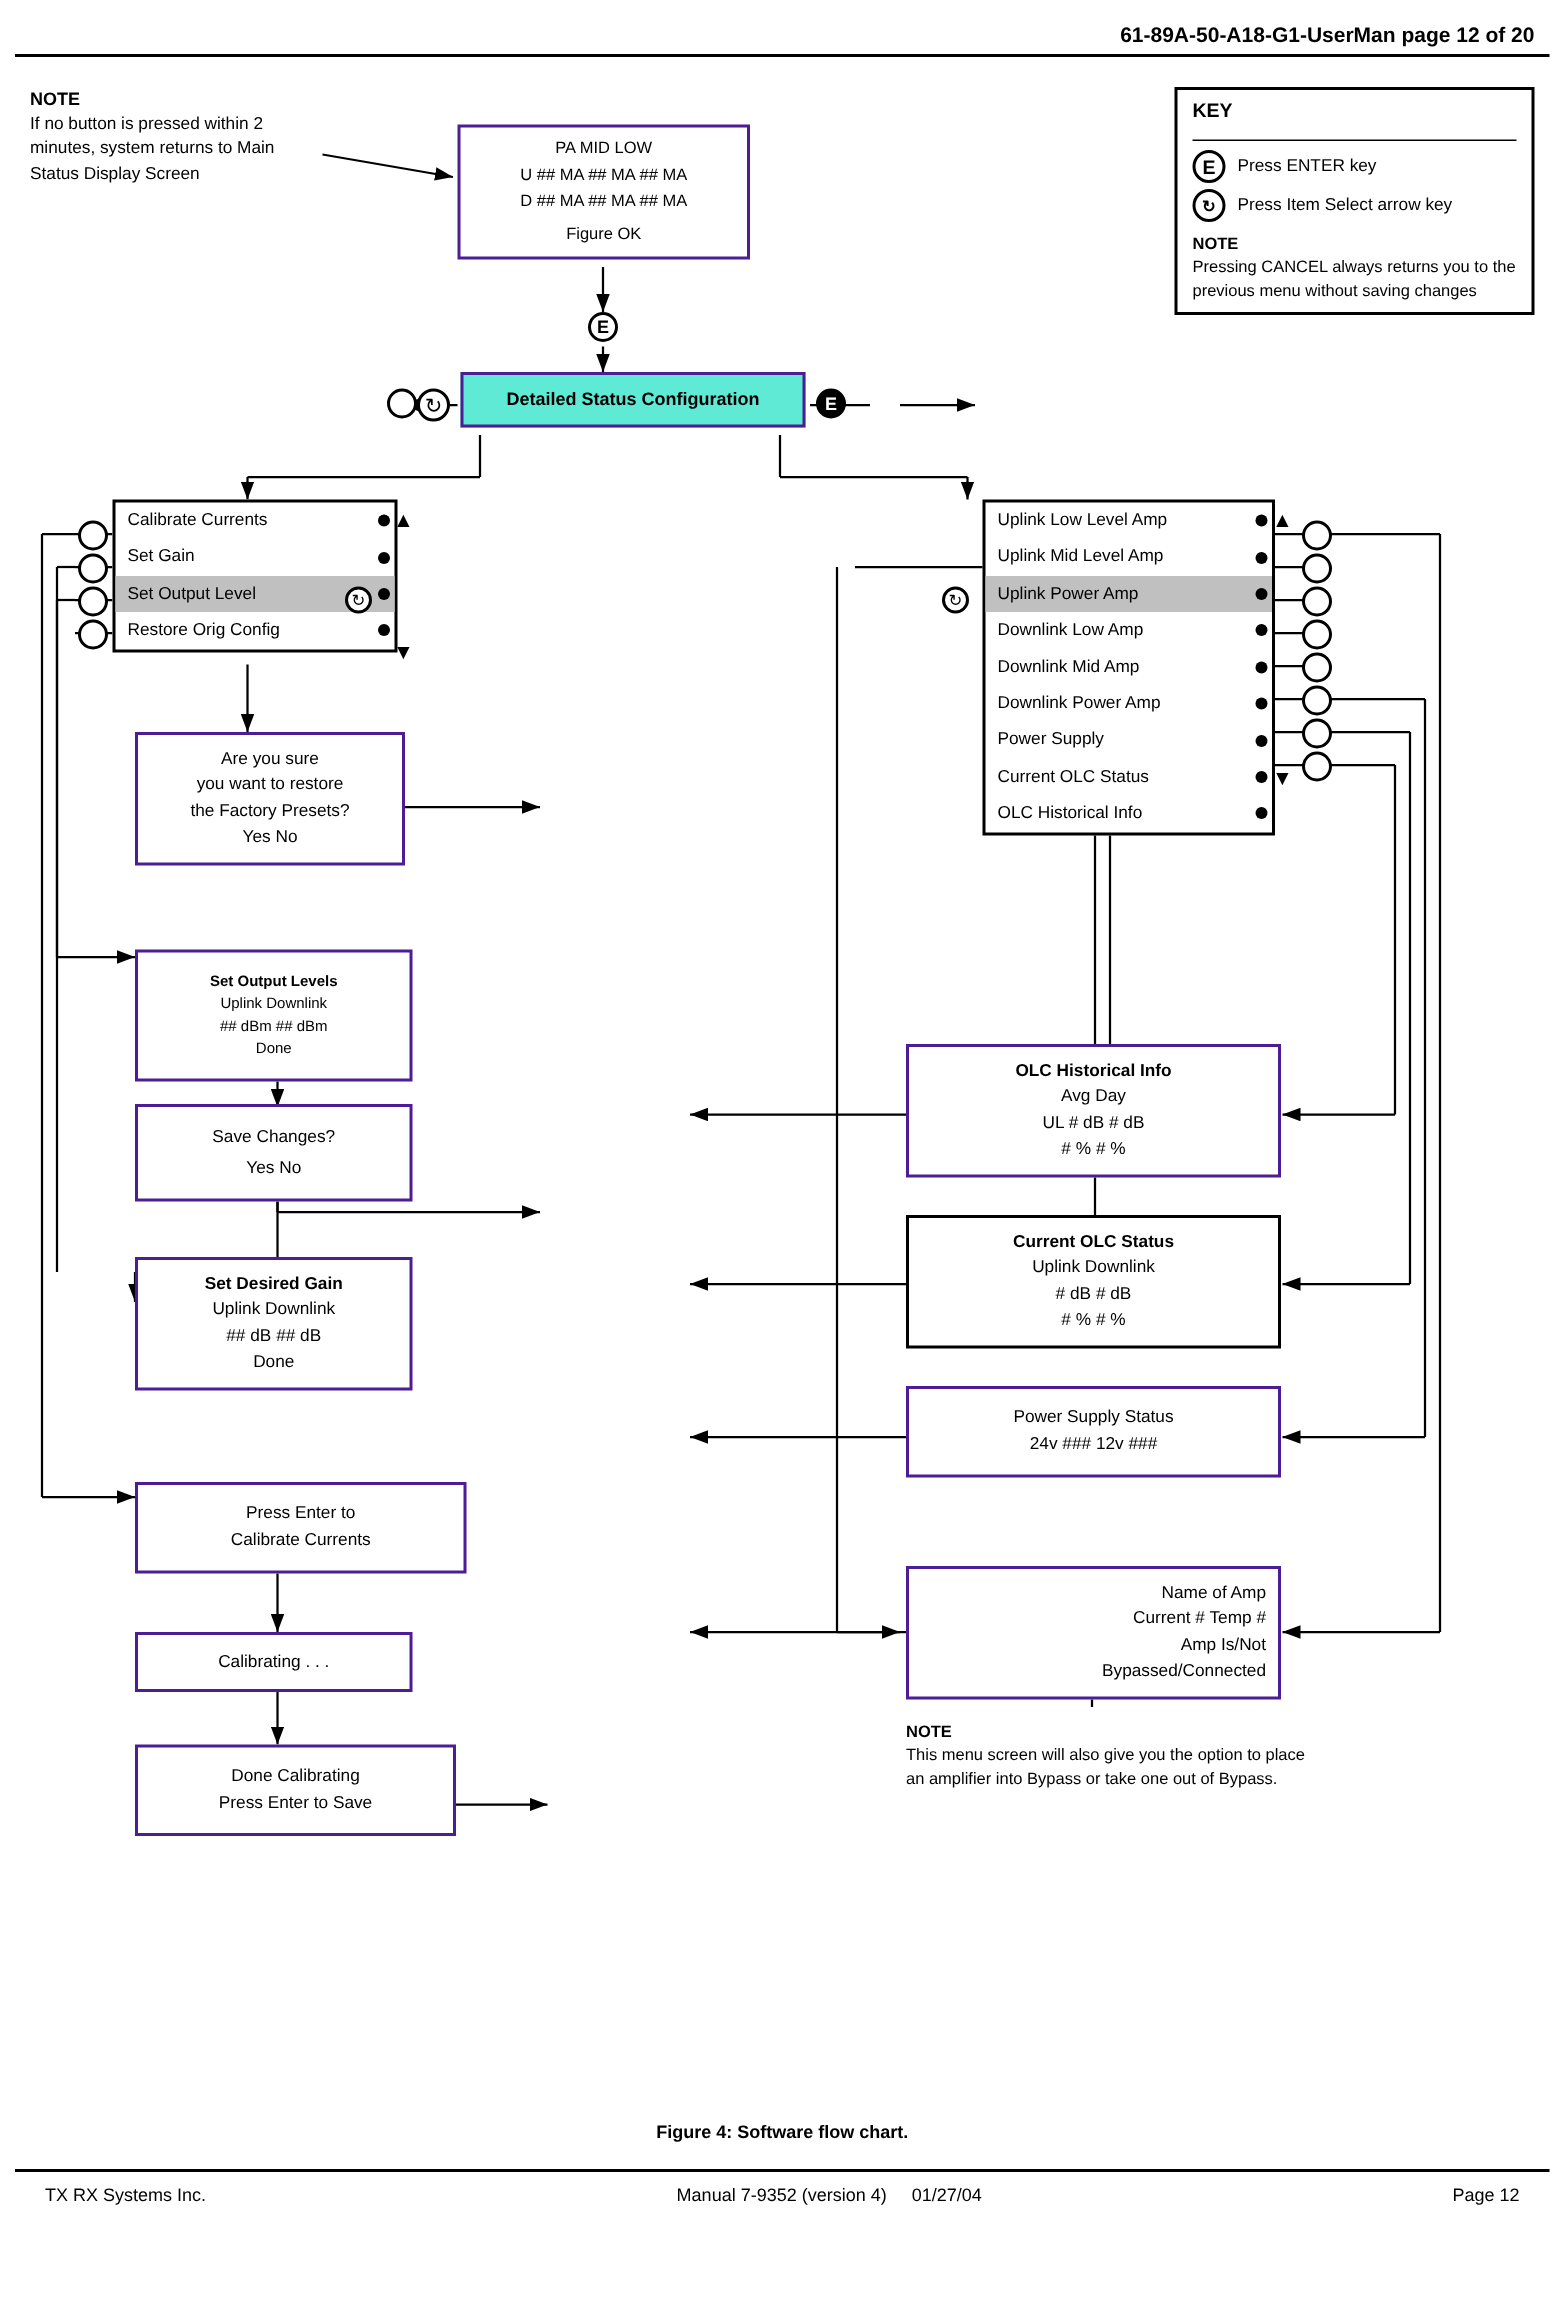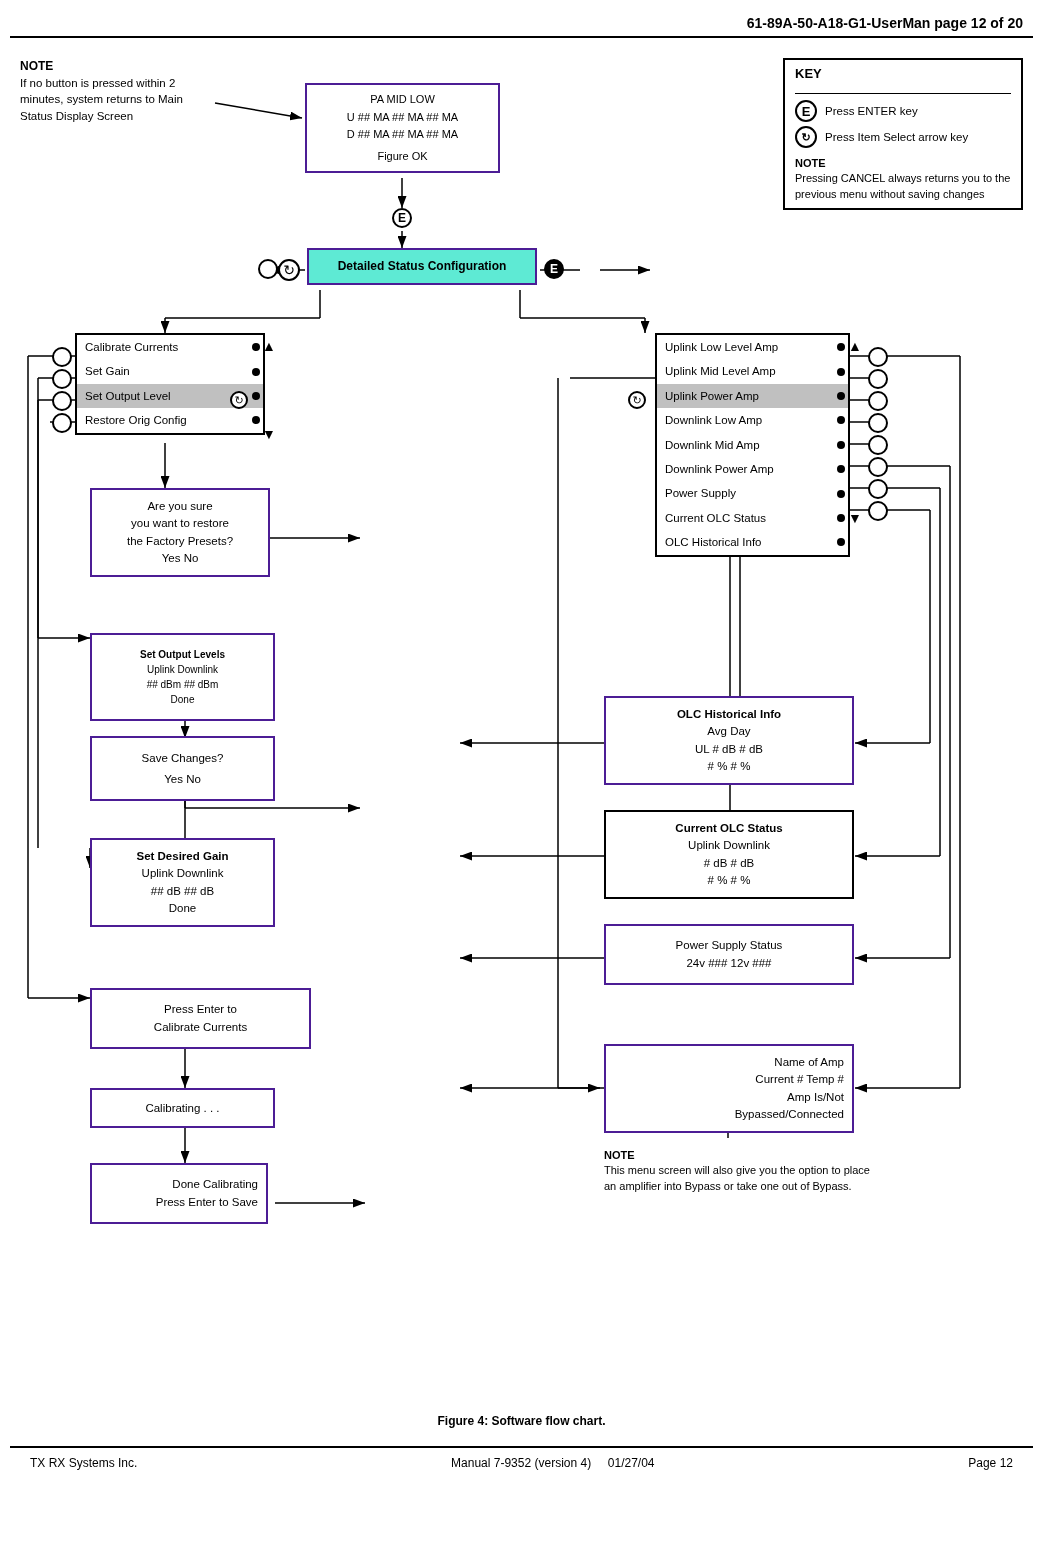--- a/index.html
+++ b/index.html
@@ -471,21 +471,21 @@
 
     <div class="fc-box" style="left:80px; top:920px; width:221px; padding:10px 8px; text-align:center; font-size:11.5px; line-height:1.6;margin-top:20px;">
       <div style="white-space:pre-line;">Press Enter to
 Calibrate Currents</div>
     </div>
 
     <div class="fc-box" style="left:80px; top:1040px; width:185px; padding:10px 8px; text-align:center; font-size:11.5px;">
       <div>Calibrating . . .</div>
     </div>
 
-    <div class="fc-box" style="left:80px; top:1115px; width:178px; padding:10px 8px; text-align:right; font-size:11.5px; line-height:1.6;">
+    <div class="fc-box" style="left:80px; top:1115px; width:214px; padding:10px 8px; text-align:center; font-size:11.5px; line-height:1.6;">
       <div>Done Calibrating</div>
       <div>Press Enter to Save</div>
     </div>
 
     <div class="fc-box" style="left:594px; top:648px; width:250px; padding:8px; text-align:center; font-size:11.5px; line-height:1.5;">
       <div style="font-weight:bold;">OLC Historical Info</div>
       <div>          Avg      Day</div>
       <div>UL    # dB     # dB</div>
       <div>        # %       # %</div>
     </div>

